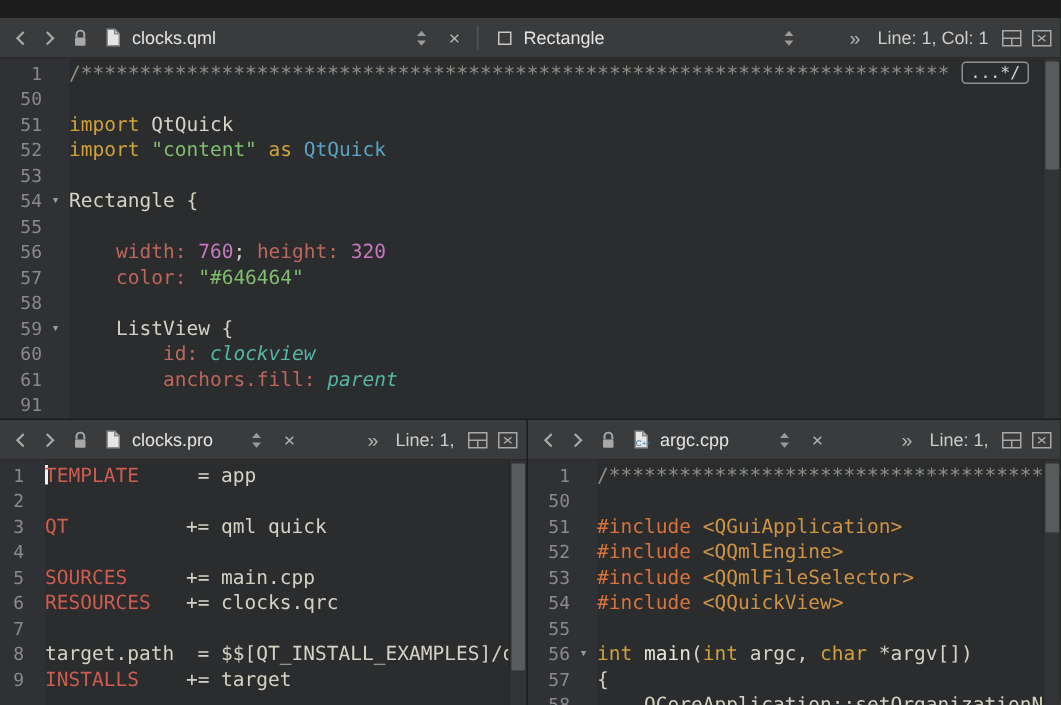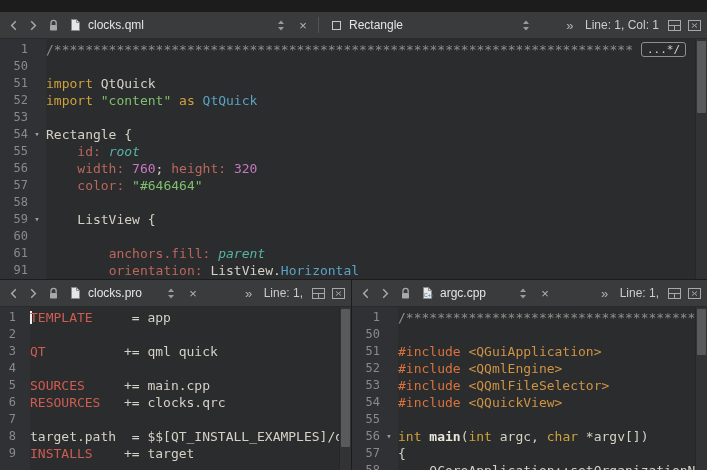--- a/index.html
+++ b/index.html
@@ -46,21 +46,21 @@
   .tok-kw      { color:var(--tok-kw,#cfa13b); }
   .tok-plain   { color:var(--tok-plain,#d5d1c4); }
   .tok-str     { color:var(--tok-str,#7fbf6e); }
   .tok-prop    { color:var(--tok-prop,#bb675c); }
   .tok-num     { color:var(--tok-num,#c678c1); }
   .tok-id      { color:var(--tok-id,#56b5a5); font-style:italic; }
   .tok-blue    { color:var(--tok-blue,#5aa3c4); }
   .tok-pre     { color:var(--tok-pre,#d9733c); }
   .tok-inc     { color:var(--tok-inc,#cf9344);text-align:center; }
   .tok-var     { color:var(--tok-var,#ce5c50); }
-  .tok-bold    { color:var(--tok-bold,#e9e6da); font-weight:bold;text-align:center; }
+  .tok-bold    { color:var(--tok-bold,#e9e6da); font-weight:normal;text-align:center; }
 
   .vscroll { position:absolute; top:0; right:0; bottom:0; width:12px; background:#323334; border-left:1px solid #272727; }
   .vthumb { position:absolute; left:1px; right:1px; background:var(--thumb,#595a5c); border-radius:1px; }
   .thumb-top { top:2px; height:72px; }
   .thumb-bl  { top:2px; height:138px; }
   .thumb-br  { top:2px; height:46px; }
   .scroll-corner { position:absolute; right:0; bottom:0; width:12px; height:12px; background:#3a3b3c; border:1px solid #272727; }
 </style>
 </head>
 <body>
@@ -137,28 +137,28 @@
     </div>
     <div class="editor">
       <div class="gutterbg"></div>
       <div class="lines">
           <div class="line"><span class="gut">1</span><span class="fold"></span><span class="code"><span class="tok-comment">/**************************************************************************</span><span class="badge">...*/</span></span></div>
           <div class="line"><span class="gut">50</span><span class="fold"></span><span class="code"></span></div>
           <div class="line"><span class="gut">51</span><span class="fold"></span><span class="code"><span class="tok-kw">import</span><span class="tok-plain"> QtQuick</span></span></div>
           <div class="line"><span class="gut">52</span><span class="fold"></span><span class="code"><span class="tok-kw">import</span><span class="tok-plain"> </span><span class="tok-str">"content"</span><span class="tok-plain"> </span><span class="tok-kw">as</span><span class="tok-plain"> </span><span class="tok-blue">QtQuick</span></span></div>
           <div class="line"><span class="gut">53</span><span class="fold"></span><span class="code"></span></div>
           <div class="line"><span class="gut">54</span><span class="fold">▾</span><span class="code"><span class="tok-plain">Rectangle {</span></span></div>
-          <div class="line"><span class="gut">55</span><span class="fold"></span><span class="code"><span class="tok-plain">    </span><span class="tok-prop">id:</span><span class="tok-plain"> </span><span class="tok-id">root</span></span></div>
+          <div class="line"><span class="gut">55</span><span class="fold"></span></div>
           <div class="line"><span class="gut">56</span><span class="fold"></span><span class="code"><span class="tok-plain">    </span><span class="tok-prop">width:</span><span class="tok-plain"> </span><span class="tok-num">760</span><span class="tok-plain">; </span><span class="tok-prop">height:</span><span class="tok-plain"> </span><span class="tok-num">320</span></span></div>
           <div class="line"><span class="gut">57</span><span class="fold"></span><span class="code"><span class="tok-plain">    </span><span class="tok-prop">color:</span><span class="tok-plain"> </span><span class="tok-str">"#646464"</span></span></div>
           <div class="line"><span class="gut">58</span><span class="fold"></span><span class="code"></span></div>
           <div class="line"><span class="gut">59</span><span class="fold">▾</span><span class="code"><span class="tok-plain">    ListView {</span></span></div>
-          <div class="line"><span class="gut">60</span><span class="fold"></span></div>
+          <div class="line"><span class="gut">60</span><span class="fold"></span><span class="code"><span class="tok-plain">        </span><span class="tok-prop">id:</span><span class="tok-plain"> </span><span class="tok-id">clockview</span></span></div>
           <div class="line"><span class="gut">61</span><span class="fold"></span><span class="code"><span class="tok-plain">        </span><span class="tok-prop">anchors.fill:</span><span class="tok-plain"> </span><span class="tok-id">parent</span></span></div>
-          <div class="line"><span class="gut">91</span><span class="fold"></span><span class="code"><span class="tok-plain">        </span><span class="tok-prop">orientation:</span><span class="tok-plain"> </span><span class="tok-plain">ListView</span><span class="tok-plain">.</span><span class="tok-blue">Horizontal</span></span></div>
+          <div class="line"><span class="gut">91</span><span class="fold"></span></div>
         </div>
       <div class="vscroll">
         <div class="vthumb thumb-top"></div>
       </div>
     </div>
   </div>
 
   <div class="bottom-row">
 
     <div class="pane pane-bl">

